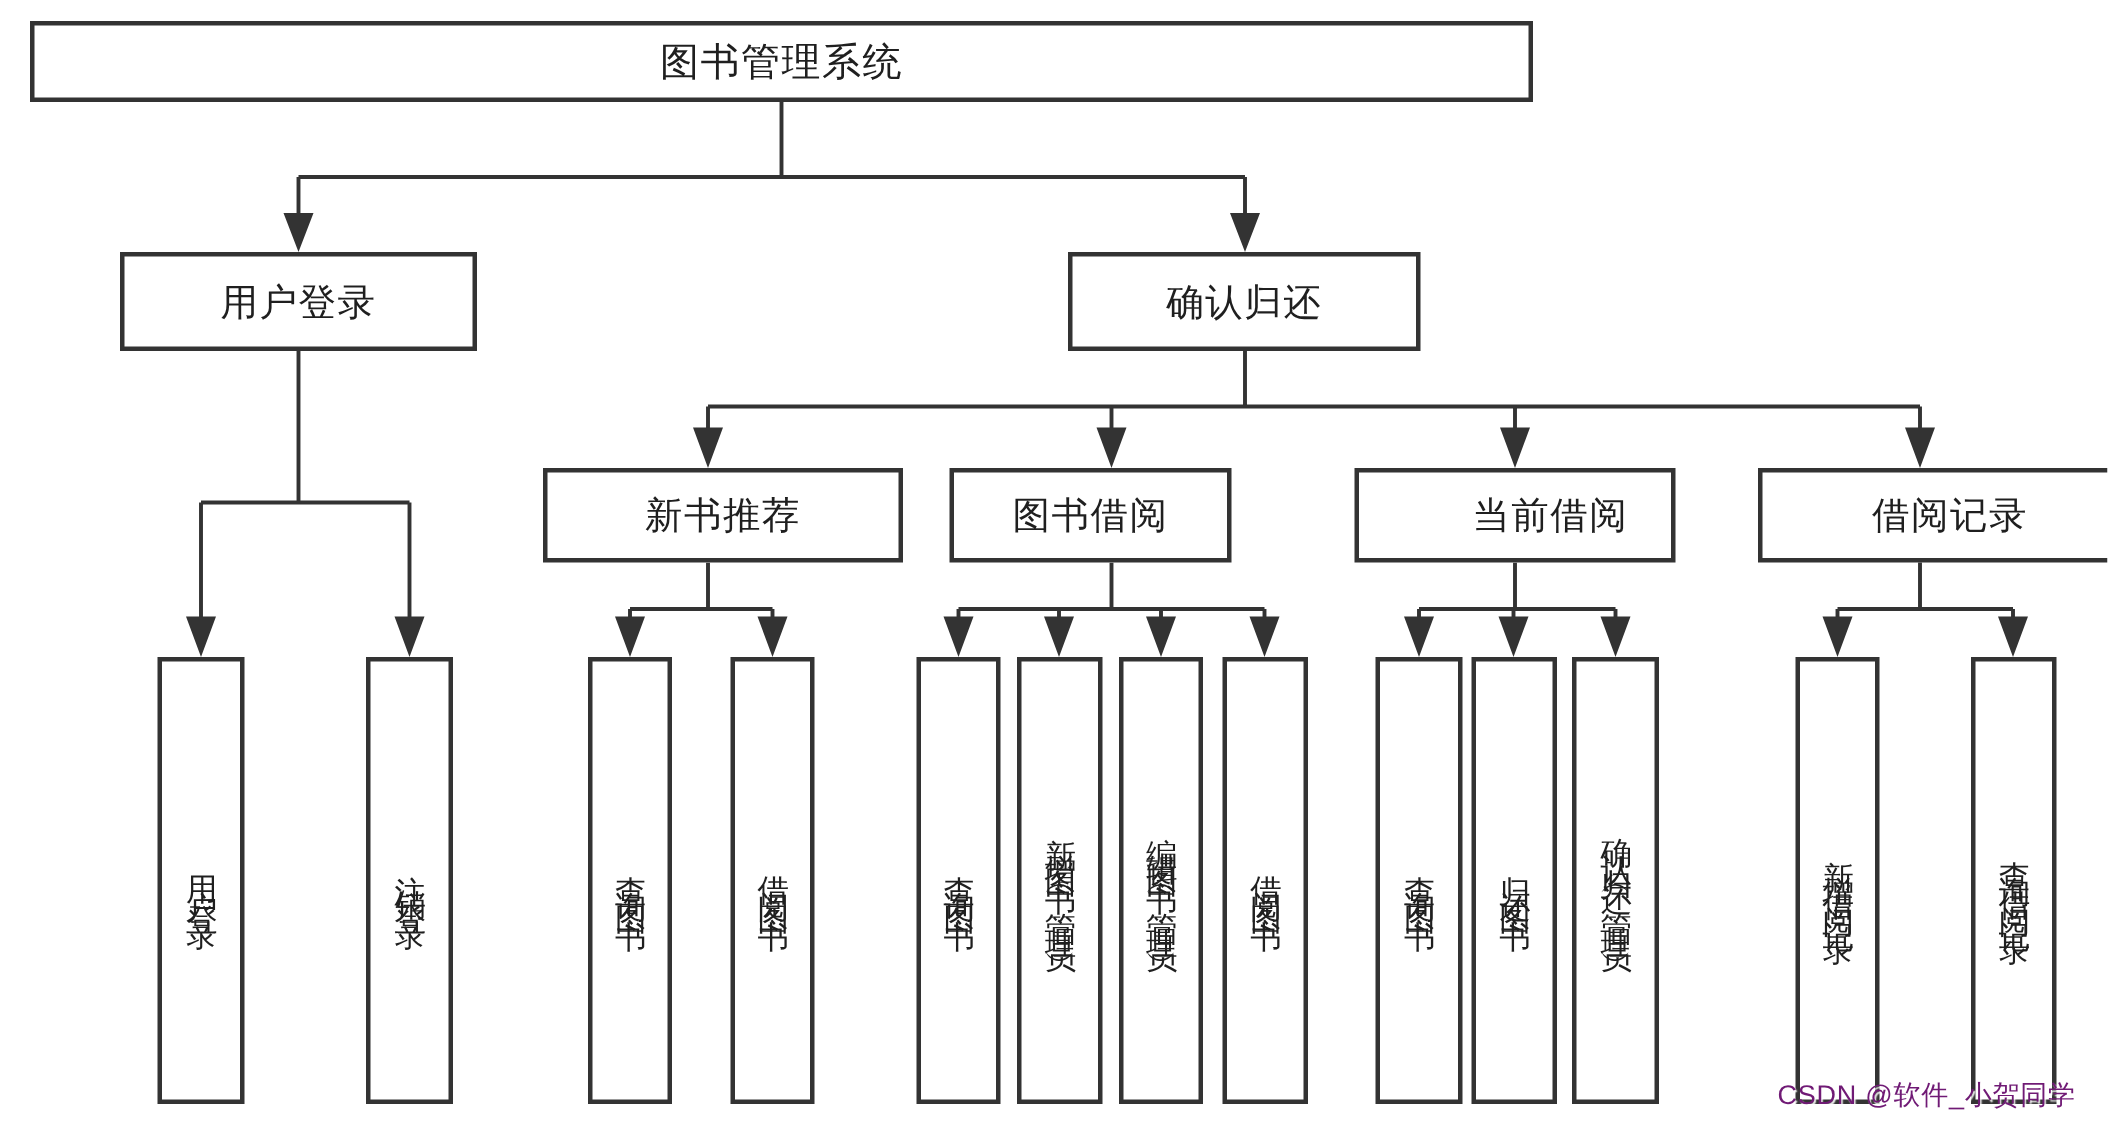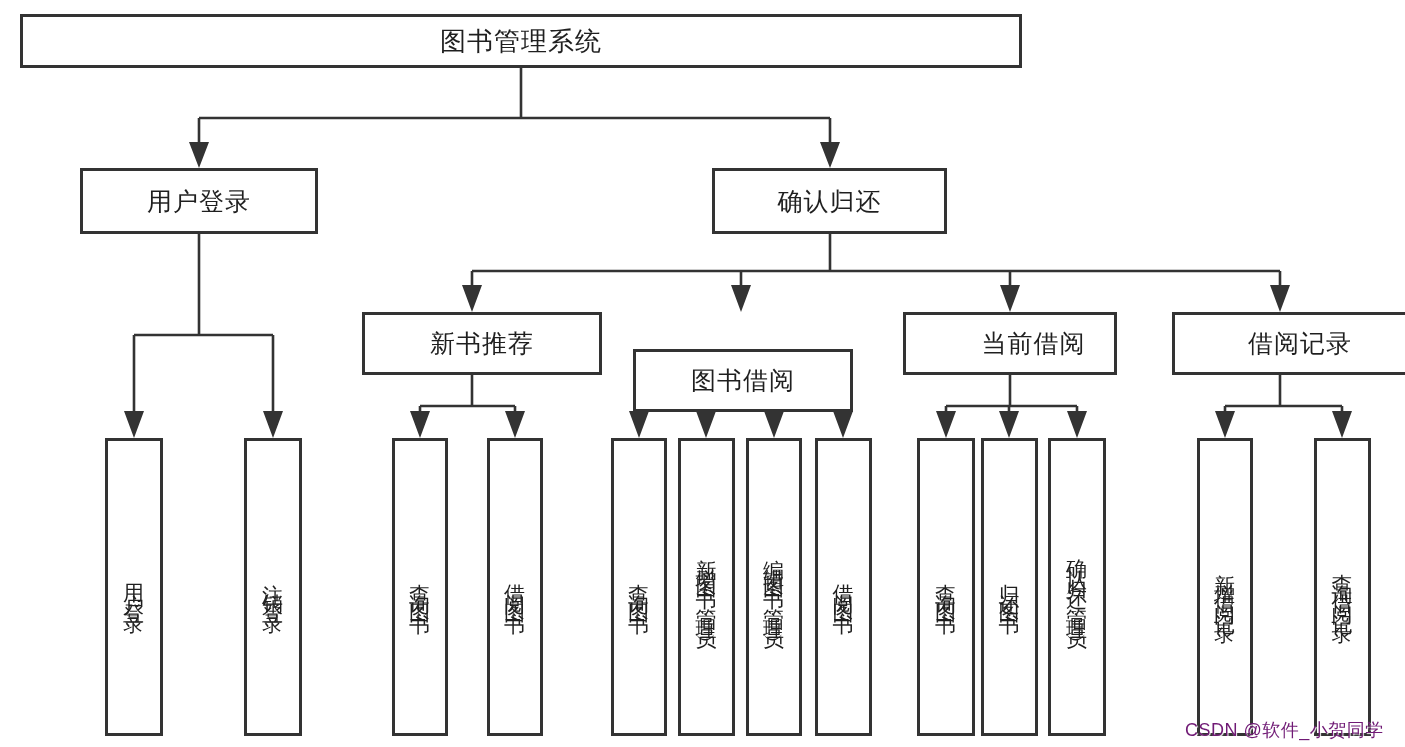--- a/index.html
+++ b/index.html
@@ -102,21 +102,21 @@
       M1215 411 h20 L1225 438 Z
       M1332 411 h20 L1342 438 Z"></path>
   </svg>
 
   <div class="box h title" style="left:20px; top:14px; width:1002px; height:54px;">图书管理系统</div>
 
   <div class="box h" style="left:80px; top:168px; width:238px; height:66px;">用户登录</div>
   <div class="box h" style="left:712px; top:168px; width:235px; height:66px;">确认归还</div>
 
   <div class="box h" style="left:362px; top:312px; width:240px; height:63px;">新书推荐</div>
-  <div class="box h" style="left:633px; top:312px; width:220px; height:63px;margin-top:37px;">图书借阅</div>
+  <div class="box h" style="left:633px; top:312px; width:188px; height:63px;">图书借阅</div>
   <div class="box h" style="left:903px; top:312px; width:214px; height:63px;padding-left:47px;">当前借阅</div>
   <div class="box h" style="left:1172px; top:312px; width:256px; height:63px;">借阅记录</div>
 
   <div class="box v" style="left:105px; top:438px; width:58px; height:298px;">用户登录</div>
   <div class="box v" style="left:244px; top:438px; width:58px; height:298px;">注销登录</div>
 
   <div class="box v" style="left:392px; top:438px; width:56px; height:298px;">查询图书</div>
   <div class="box v" style="left:487px; top:438px; width:56px; height:298px;">借阅图书</div>
 
   <div class="box v" style="left:611px; top:438px; width:56px; height:298px;">查询图书</div>

